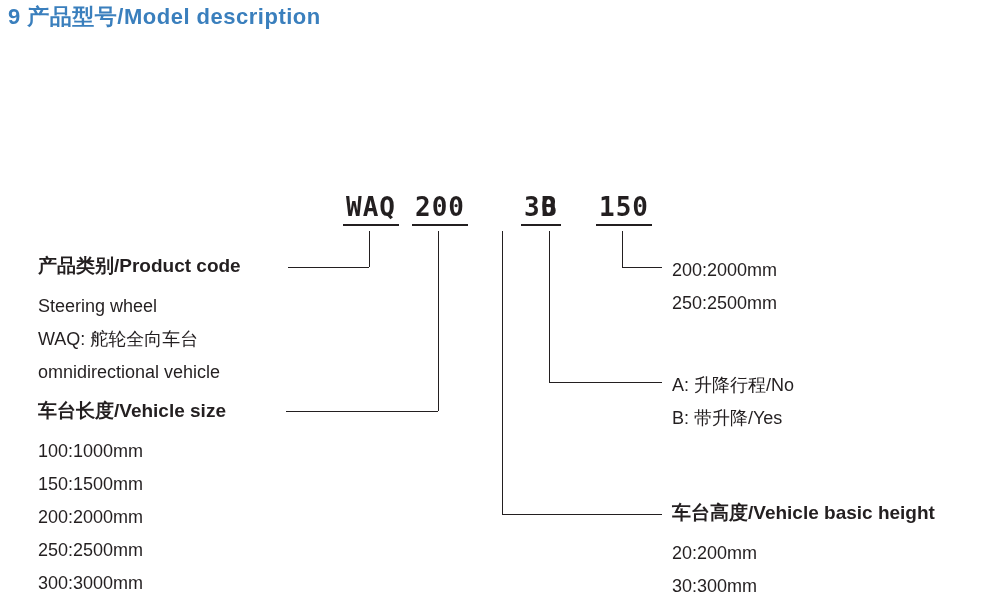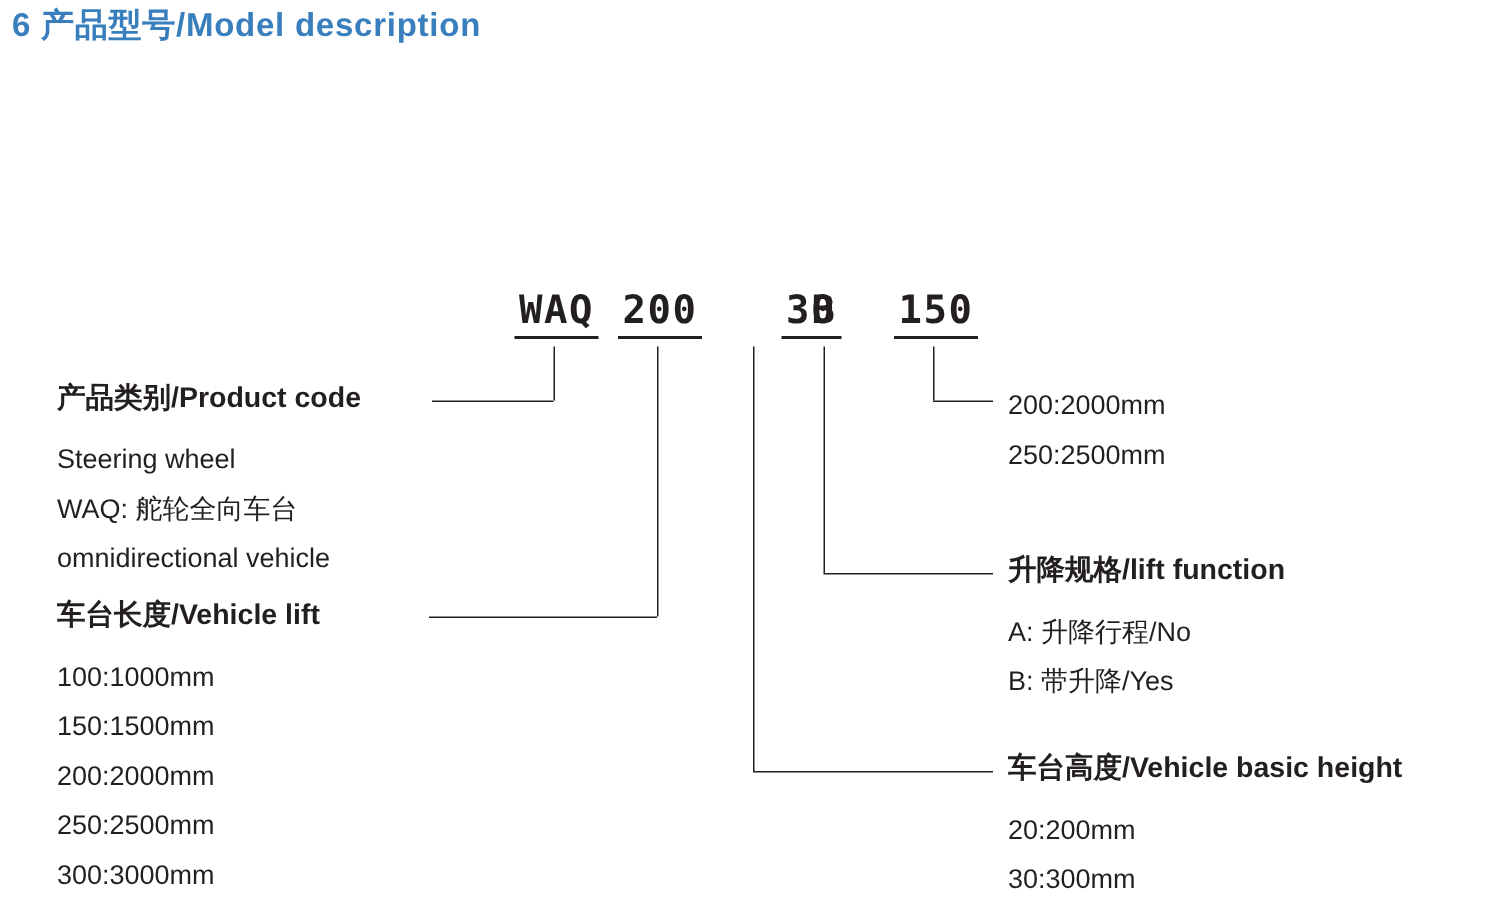--- a/index.html
+++ b/index.html
@@ -72,21 +72,21 @@
   .g-size{left:38px;top:399px;}
   .g-distance{left:672px;top:254px;}
   .g-function{left:672px;top:369px;}
   .g-height{left:672px;top:501px;}
 </style>
 </head>
 <body>
 
 <div class="page">
 
-  <h1 class="title">6 产品型号/Model description</h1>
+  <h1 class="title">9 产品型号/Model description</h1>
 
   <span class="seg seg-product">WAQ</span>
   <span class="seg seg-size">200</span>
   <span class="seg seg-height">30</span>
   <span class="seg seg-function">B</span>
   <span class="seg seg-distance">150</span>
 
   <div class="line v" style="left:369px;top:231px;height:36px"></div>
   <div class="line h" style="left:288px;top:267px;width:81px"></div>
 
@@ -103,35 +103,34 @@
   <div class="line h" style="left:502px;top:514px;width:160px"></div>
 
   <div class="group g-product">
     <div class="heading">产品类别/Product code</div>
     <div class="row">Steering wheel</div>
     <div class="row">WAQ: 舵轮全向车台</div>
     <div class="row">omnidirectional vehicle</div>
   </div>
 
   <div class="group g-size">
-    <div class="heading">车台长度/Vehicle lift</div>
+    <div class="heading">车台长度/Vehicle size</div>
     <div class="row">100:1000mm</div>
     <div class="row">150:1500mm</div>
     <div class="row">200:2000mm</div>
     <div class="row">250:2500mm</div>
     <div class="row">300:3000mm</div>
   </div>
 
   <div class="group g-distance">
     <div class="row">200:2000mm</div>
     <div class="row">250:2500mm</div>
   </div>
 
   <div class="group g-function">
-    <div class="heading">升降规格/lift function</div>
     <div class="row">A: 升降行程/No</div>
     <div class="row">B: 带升降/Yes</div>
   </div>
 
   <div class="group g-height">
     <div class="heading">车台高度/Vehicle basic height</div>
     <div class="row">20:200mm</div>
     <div class="row">30:300mm</div>
   </div>
 

